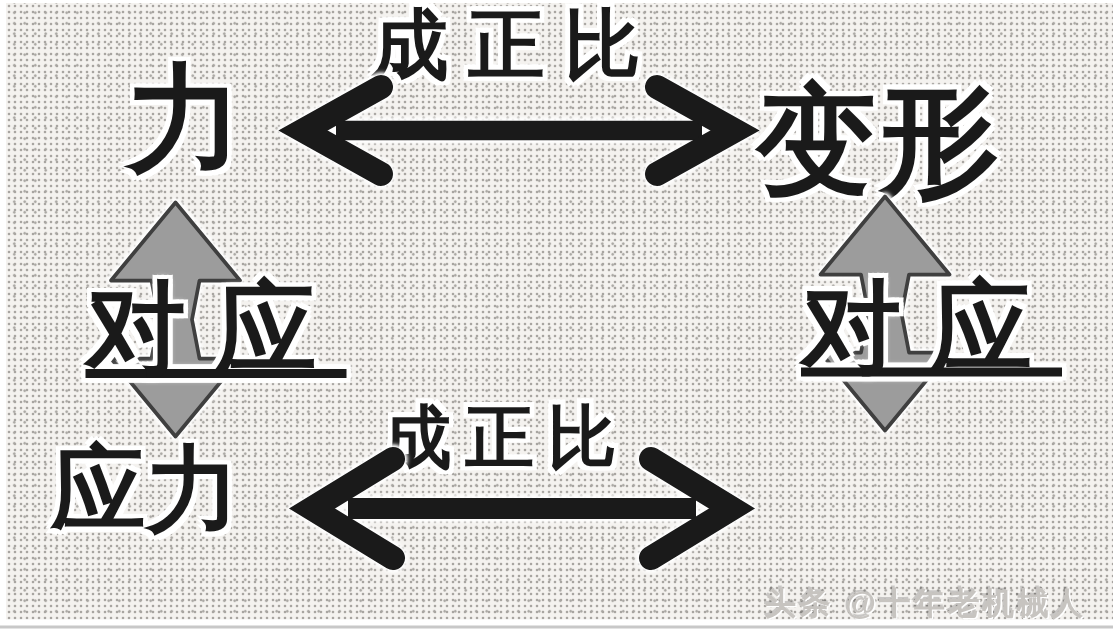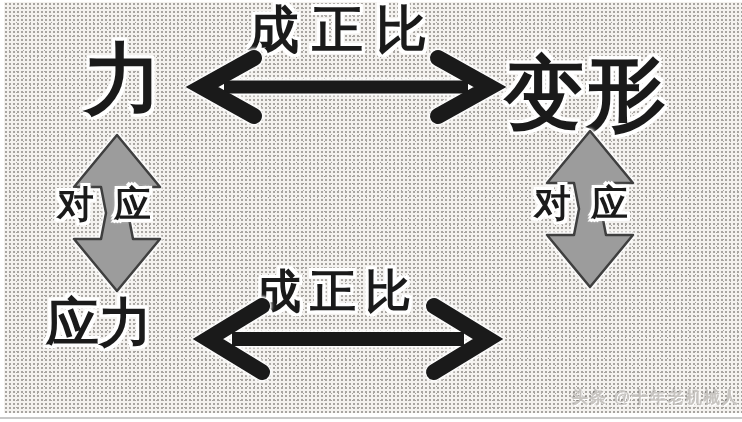--- a/index.html
+++ b/index.html
@@ -42,28 +42,28 @@
   }
   .halo {
     text-shadow:
       -3px -3px 0 #fff, 3px -3px 0 #fff, -3px 3px 0 #fff, 3px 3px 0 #fff,
       0 -3px 0 #fff, 0 3px 0 #fff, -3px 0 0 #fff, 3px 0 0 #fff,
       0 0 5px #fff, 0 0 5px #fff;
   }
   .node { font-size: 78px; }
   .n-force  { left: 84px;  top: 40px;  }
   .n-deform { left: 504px; top: 54px;  font-size: 80px; letter-spacing: 2px; }
-  .n-stress { left: 34px;  top: 296px; font-size: 53px; margin-left: 12px; }
+  .n-stress { left: 34px;  top: 296px; font-size: 63px; }
   .n-strain { left: 514px; top: 296px; font-size: 77px; letter-spacing: 6px; }
 
   .rel-top    { left: 248px; top: 4px;   font-size: 51px; letter-spacing: 13px; }
   .rel-bottom { left: 255px; top: 268px; font-size: 46px; letter-spacing: 9px;  }
   .rel-hooke  { left: 256px; top: 358px; font-size: 45px; letter-spacing: 1px;  }
 
-  .corr { font-size: 37px; letter-spacing: 20px; }
+  .corr { font-size: 67px; letter-spacing: 20px; text-decoration: underline; }
   .corr-left  { left: 57px;  top: 186px; }
   .corr-right { left: 534px; top: 185px; }
 
   svg.arrow { position: absolute; overflow: visible; }
   svg.arrow.whitehalo {
     filter: drop-shadow(0 0 1.5px #fff) drop-shadow(0 0 1.5px #fff) drop-shadow(0 0 1px #fff);
   }
   .arrow-top    { left: 196px; top: 52px;  width: 300px; height: 70px; }
   .arrow-bottom { left: 202px; top: 300px; width: 292px; height: 78px; }
   .arrow-left   { left: 72px;  top: 132px; width: 90px;  height: 162px; }
@@ -81,23 +81,23 @@
     stroke-linejoin: miter;
   }
   .vbody {
     fill: var(--gray-arrow-fill, #9c9c9c);
     stroke: var(--gray-arrow-stroke, #3f3f3f);
     stroke-width: 2.5;
     stroke-linejoin: round;
   }
   .watermark {
     position: absolute;
-    right: 2px;
+    right: 18px;
     top: 388px;
-    font-size: 16px;
+    font-size: 21px;
     font-weight: 700;
     letter-spacing: 2px;
     color: var(--watermark-color, #c7c4c0);
     text-shadow: 1px 1px 0 #ffffff, -1px -1px 0 rgba(0,0,0,0.18);
     white-space: nowrap;
   }
 </style>
 </head>
 <body>
 

